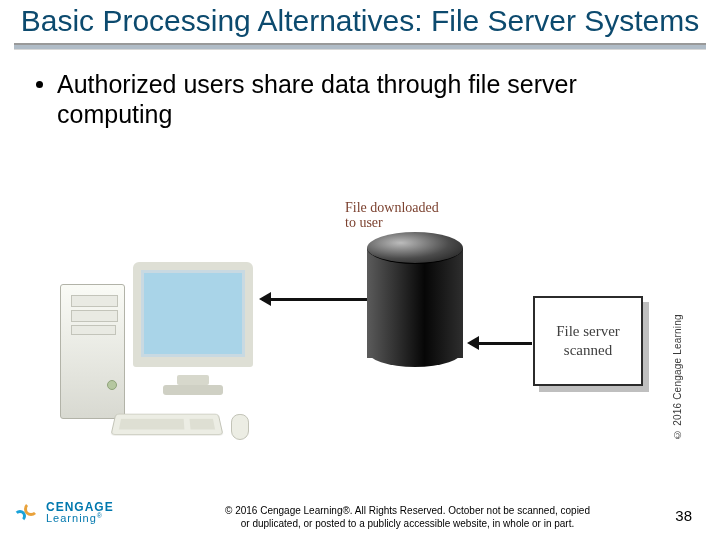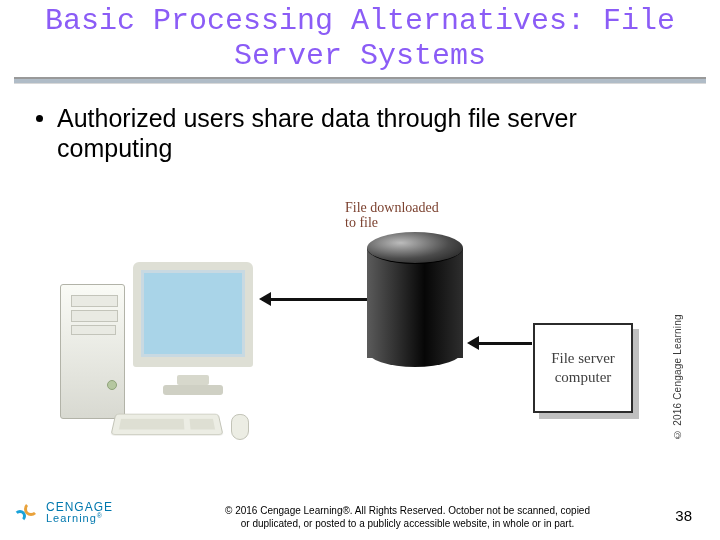--- a/index.html
+++ b/index.html
@@ -16,24 +16,23 @@
     position: relative;
     overflow: hidden;
   }
   .title-area {
     position: relative;
     padding: 4px 14px 2px 14px;
   }
   .title {
     font-size: 30px;
     line-height: 1.15;
-    color: #8b5cf6;
+    color: #0c4a6e;
     text-align: center;
     font-weight: 400;
-    font-family: Liberation Mono, monospace;
   }
   .title-divider {
     height: 6px;
     margin-top: 4px;
     position: relative;
   }
   .title-divider .top {
     height: 2px; background: #999;
   }
   .title-divider .mid {
@@ -176,21 +175,21 @@
     content:""; position:absolute; left:-10px; top:-6px;
     border: 7px solid transparent;
     border-right: 12px solid #111;
   }
   .arrow.left-db { left:207px; top:96px; width:105px; }
   .arrow.left-server { left:415px; top:140px; width:62px; }
   
   .server-box {
     position:absolute;
     left: 478px; top: 94px;
-    width: 100px; height: 90px; margin-top: 27px;
+    width: 110px; height: 90px;
   }
   .server-box .shadow {
     position:absolute; left:6px; top:6px; width:100%; height:100%;
     background:#bfbfbf;
   }
   .server-box .face {
     position:absolute; left:0; top:0; width:100%; height:100%;
     background:#fff; border:2px solid #2b2b2b;
     display:flex; align-items:center; justify-content:center;
     font-family: Georgia,'Times New Roman',serif;
@@ -201,21 +200,21 @@
   .logo {
     position:absolute; left:14px; bottom:14px;
     display:flex; align-items:center; gap:6px;
   }
   .logo .mark {
     width:26px; height:26px; position:relative;
   }
   .logo .mark .c1{position:absolute;width:12px;height:12px;border:3px solid #1aa2d9;border-left-color:transparent;border-bottom-color:transparent;border-radius:50%;left:0;top:10px;}
   .logo .mark .c2{position:absolute;width:14px;height:14px;border:3px solid #e9a23b;border-right-color:transparent;border-top-color:transparent;border-radius:50%;left:10px;top:2px;}
   .logo .txt { line-height:0.95; }
-  .logo .txt .l1 { font-size:12px; color:#0078ae; letter-spacing:1px; font-weight:400;}
+  .logo .txt .l1 { font-size:12px; color:#0078ae; letter-spacing:1px; font-weight:700;}
   .logo .txt .l2 { font-size:11px; color:#0078ae; letter-spacing:1px;}
   .logo .txt .reg { font-size:7px; vertical-align: top; }
   .copyright {
     position:absolute;
     left: 180px; bottom: 10px;
     width: 455px;
     font-size: 10px;
     color:#000;
     text-align:center;
     line-height:1.25;
@@ -254,21 +253,21 @@
 <div class="body">
   <div class="bullet-row">
     <div class="bullet-dot"></div>
     <div>Authorized users share data through file server computing</div>
   </div>
 </div>
 
 <div class="diagram">
   <div class="db-label">
     <span>File downloaded</span><br>
-    <span>to file</span>
+    <span>to user</span>
   </div>
 
   <div class="pc">
     <div class="tower">
       <div class="slot3"></div>
         <div class="btn"></div>
     </div>
     <div class="monitor">
       <div class="frame"></div>
         <div class="stand"></div>
@@ -286,21 +285,21 @@
       <div class="bottom"></div>
   </div>
 
   <div class="arrow left-server"></div>
 
   <div class="server-box">
     <div class="shadow"></div>
     <div class="face">
       <div>
         <span>File server</span><br>
-        <span>computer</span>
+        <span>scanned</span>
       </div>
     </div>
   </div>
 </div>
 
 <div class="side-credit">© 2016 Cengage Learning</div>
 
 <div class="logo">
   <div class="mark">
     <div class="c1"></div>

